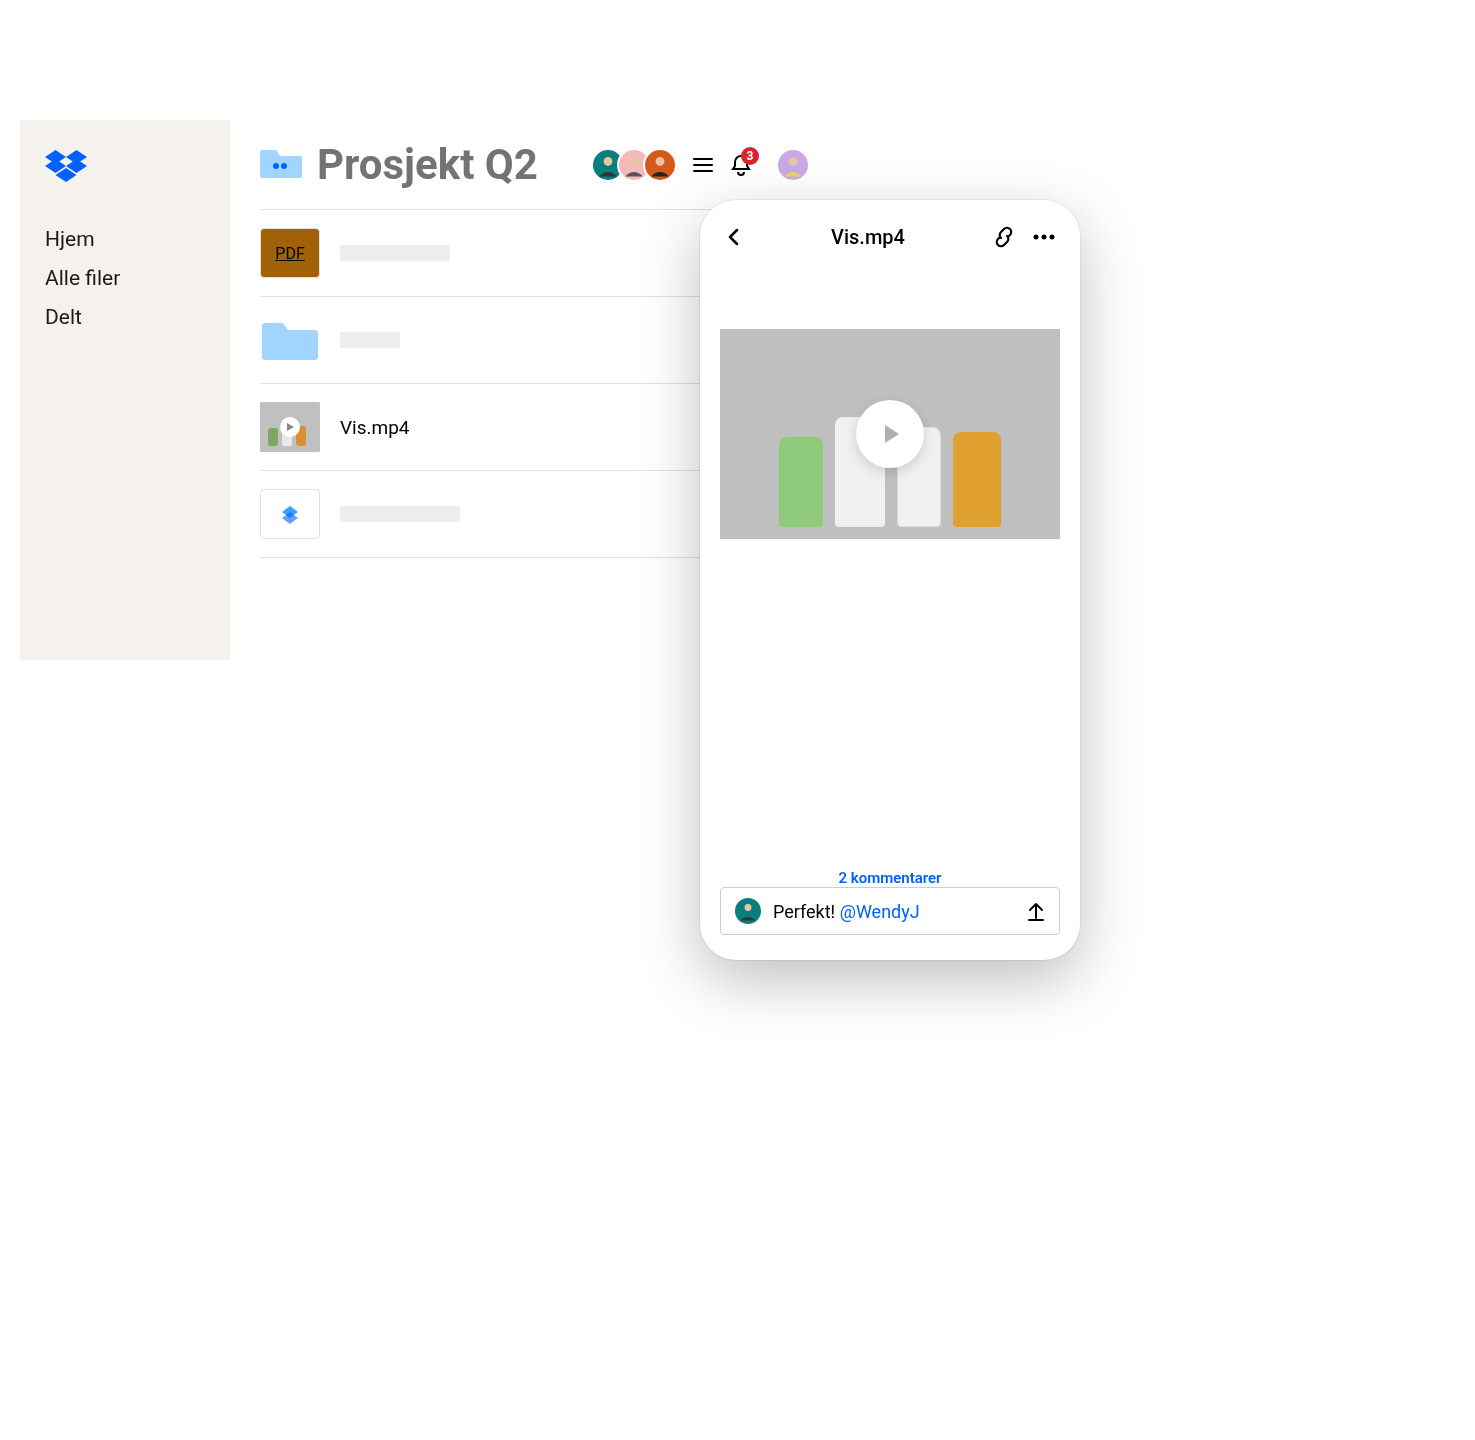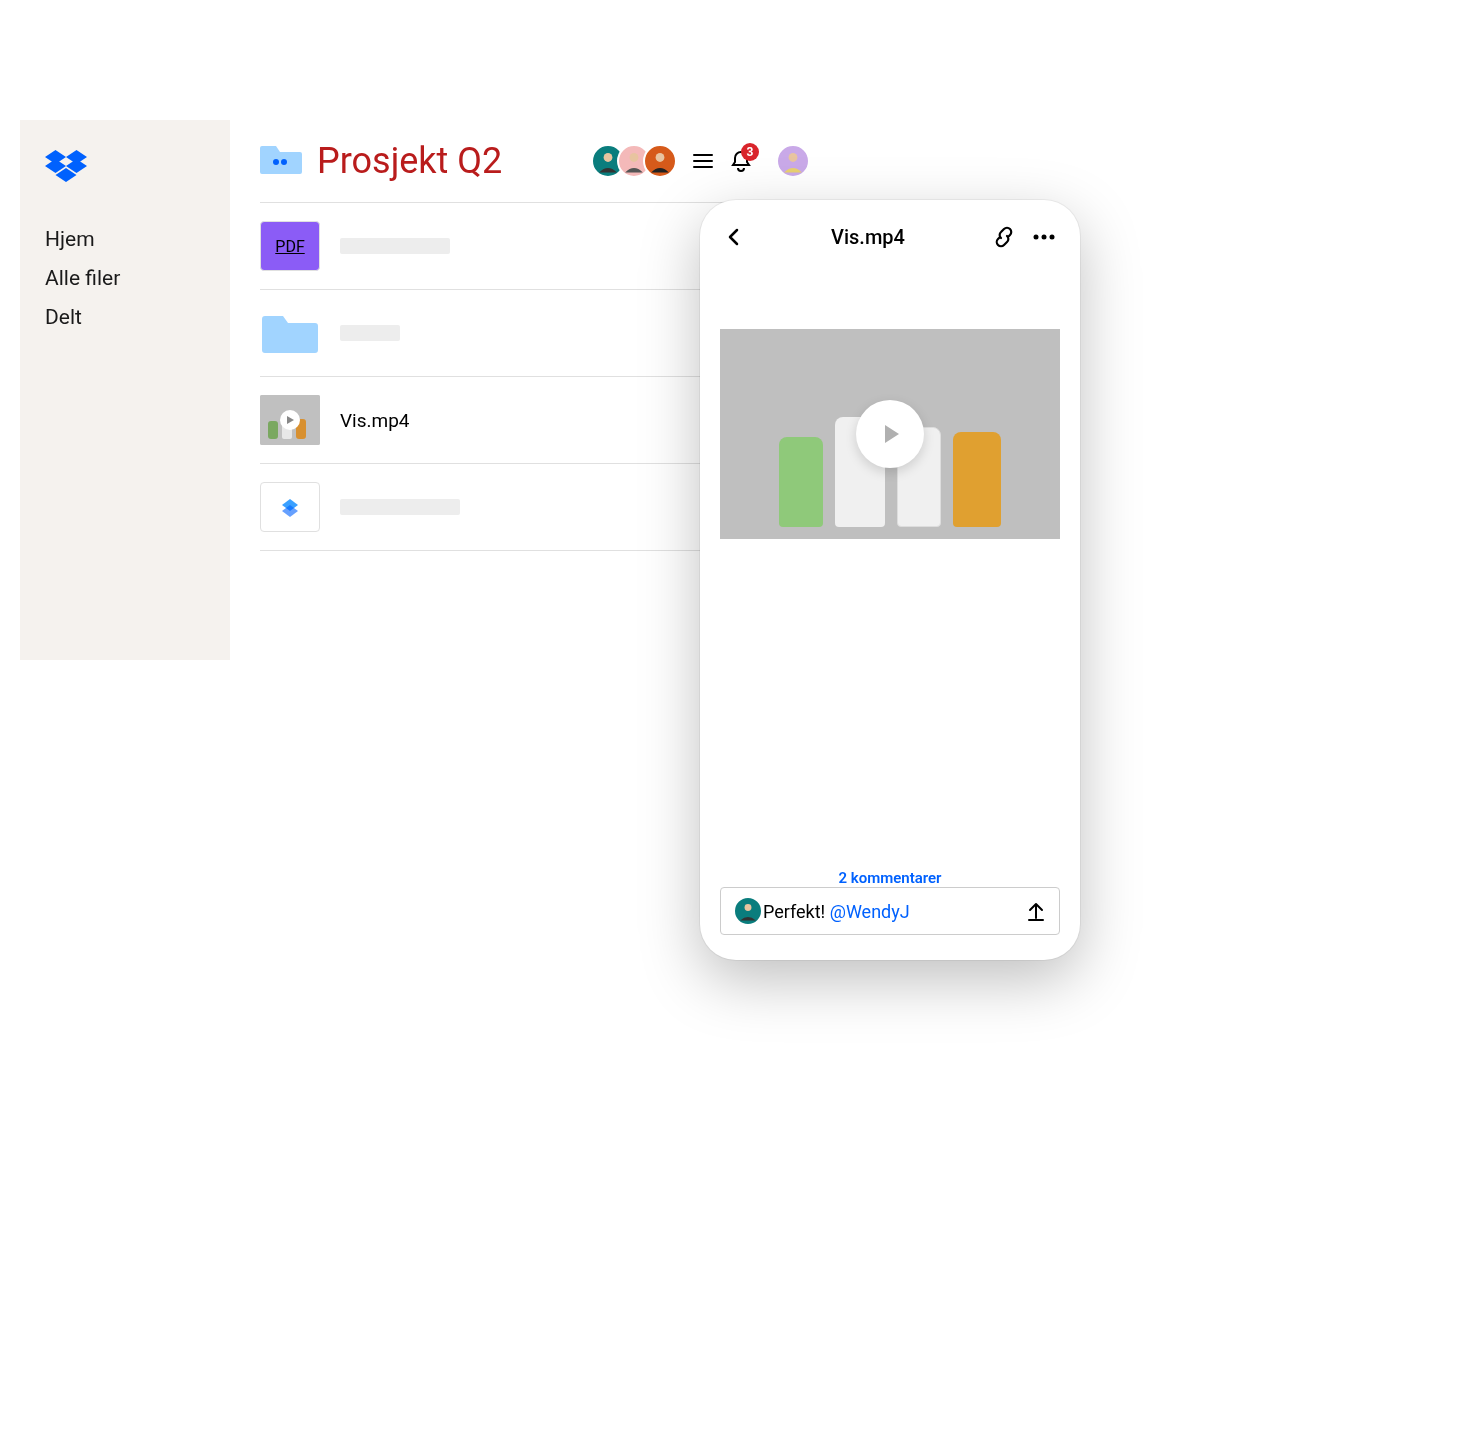--- a/index.html
+++ b/index.html
@@ -50,23 +50,23 @@
       display: flex;
       align-items: center;
       gap: 15px;
       padding-bottom: 20px;
     }
     .folder-icon-large {
       width: 42px;
       height: 34px;
     }
     .page-title {
-      font-size: 36px;
-      font-weight: 400;
-      color: #b91c1c;
+      font-size: 42px;
+      font-weight: 700;
+      color: #737373;
       flex: 1;
     }
     .avatar-group {
       display: flex;
     }
     .avatar {
       width: 34px;
       height: 34px;
       border-radius: 50%;
       margin-left: -8px;
@@ -114,21 +114,21 @@
     }
     .file-thumb {
       width: 60px;
       height: 50px;
       display: flex;
       align-items: center;
       justify-content: center;
       border-radius: 4px;
     }
     .file-thumb.pdf {
-      background: #8b5cf6;
+      background: #a16207;
       border: 1px solid #e0e0e0;
       text-decoration: underline;
     }
     .file-name {
       flex: 1;
       font-size: 19px;
       color: #000;
     }
     .placeholder-bar {
       height: 16px;
@@ -242,20 +242,21 @@
       color: #0061fe;
       font-size: 15px;
       font-weight: 600;
       text-align: center;
       margin-top: auto;
       cursor: pointer;
     }
     .comment-input-row {
       display: flex;
       align-items: center;
+      gap: 10px;
       border: 1px solid #ccc;
       border-radius: 4px;
       padding: 8px 12px;
     }
     .comment-text {
       flex: 1;
       font-size: 18px;
     }
     .mention {
       color: #0061fe;

